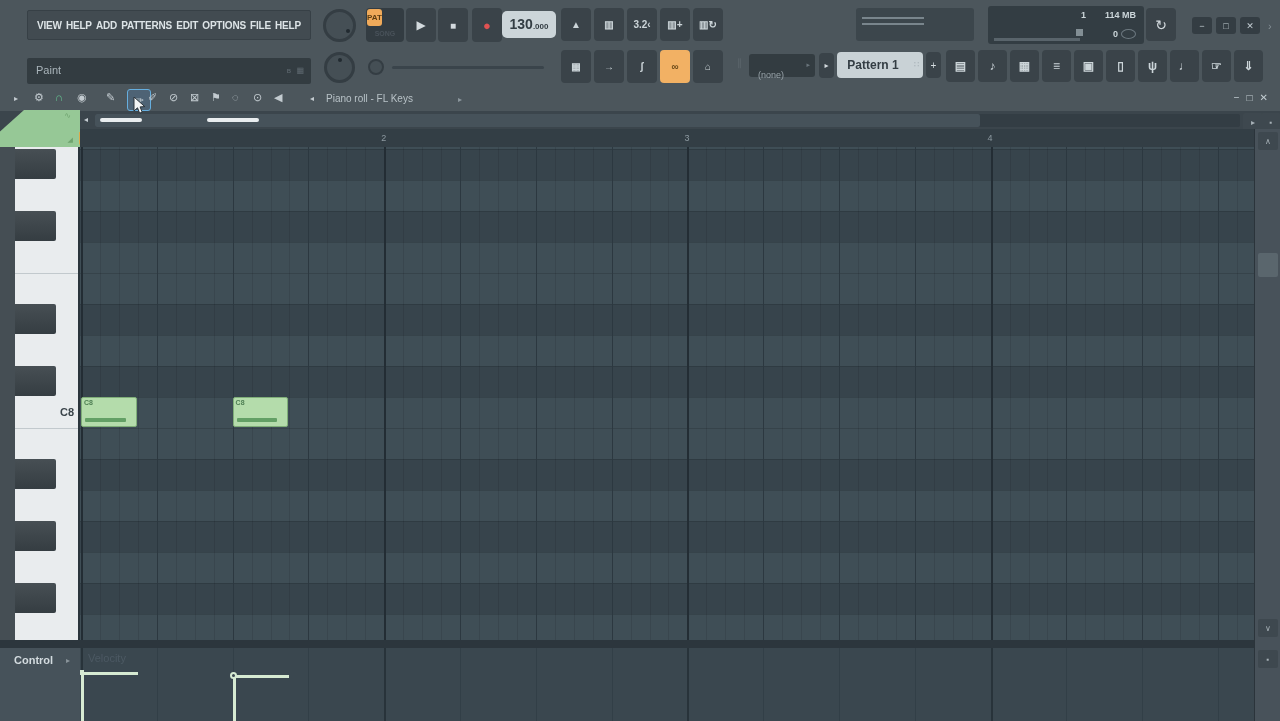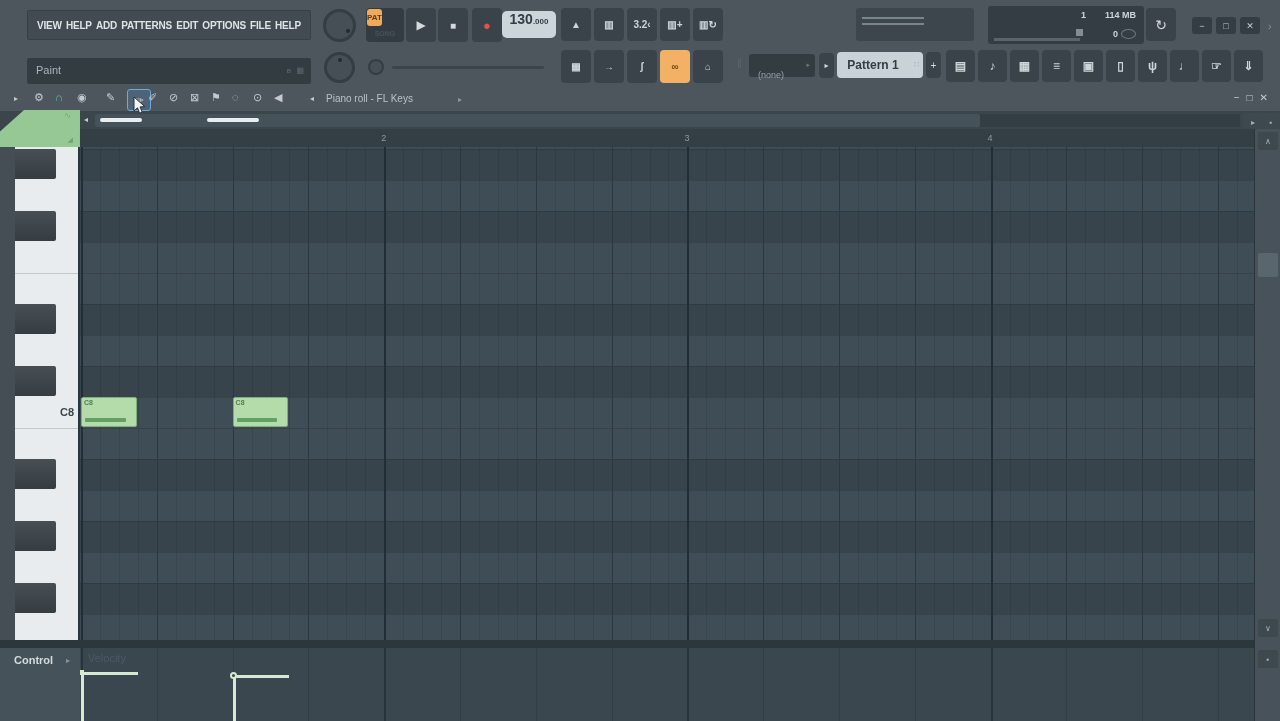--- a/index.html
+++ b/index.html
@@ -18,21 +18,21 @@
   .hint-ico{position:absolute;top:8px;font-size:8px;color:#5f6a71;}
   .knob{border-radius:50%;background:#454f55;border:3px solid #343d43;box-sizing:border-box;}
   .knob .dot{position:absolute;width:4px;height:4px;border-radius:50%;background:#222a30;}
   #patsong{left:366px;top:8px;width:38px;height:34px;background:#333c42;border-radius:4px;}
   #pat-btn{position:absolute;left:1px;top:1px;width:15px;height:17px;background:#f0aa5a;border-radius:3px;
            font-size:8px;font-weight:bold;color:#5c3d12;display:flex;align-items:center;justify-content:center;}
   #song-btn{position:absolute;left:1px;bottom:2px;width:36px;height:13px;font-size:7px;font-weight:bold;
             color:#49525a;display:flex;align-items:center;justify-content:center;}
   .tbtn{background:#3a4349;border-radius:4px;color:#d3dade;display:flex;align-items:center;justify-content:center;}
   #tempo{left:502px;top:11px;width:54px;height:27px;background:#ccd5d9;border-radius:5px;
-         display:flex;align-items:baseline;justify-content:center;color:#333d43;box-sizing:border-box;}
+         display:flex;align-items:baseline;justify-content:center;color:#333d43;padding-top:5px;box-sizing:border-box;}
   #tempo .main{font-size:14px;font-weight:bold;}
   #tempo .frac{font-size:8px;font-weight:bold;}
   .ibtn-row{display:flex;gap:3px;}
   .ibtn{width:30px;height:33px;background:#3a4349;border-radius:4px;color:#ccd5d9;
         display:flex;align-items:center;justify-content:center;font-size:10px;font-weight:bold;}
   .ibtn.active{background:#f2b164;color:#6b4a1a;}
   #time-display{left:752px;top:6px;width:104px;height:38px;}
   #time-text{position:absolute;left:2px;top:2px;font-family:"DejaVu Sans Mono",monospace;
              font-size:24px;letter-spacing:-2px;color:#c9d4d9;}
   #time-units{position:absolute;right:0px;top:3px;font-size:5px;letter-spacing:1px;color:#828e94;}

